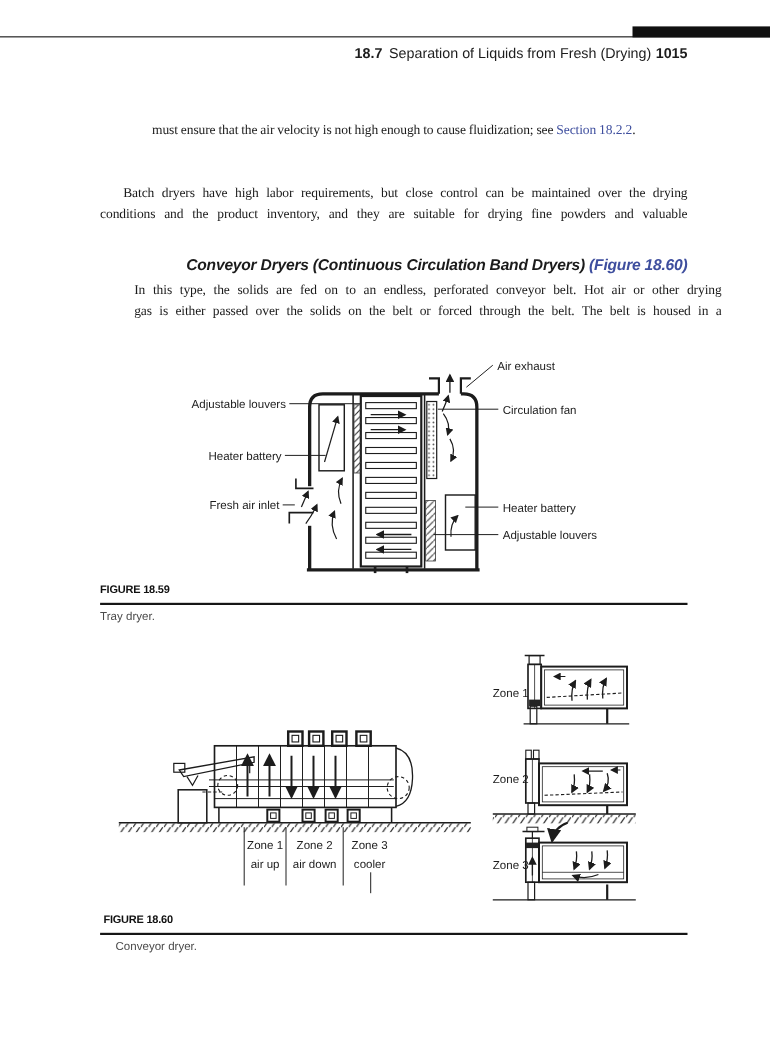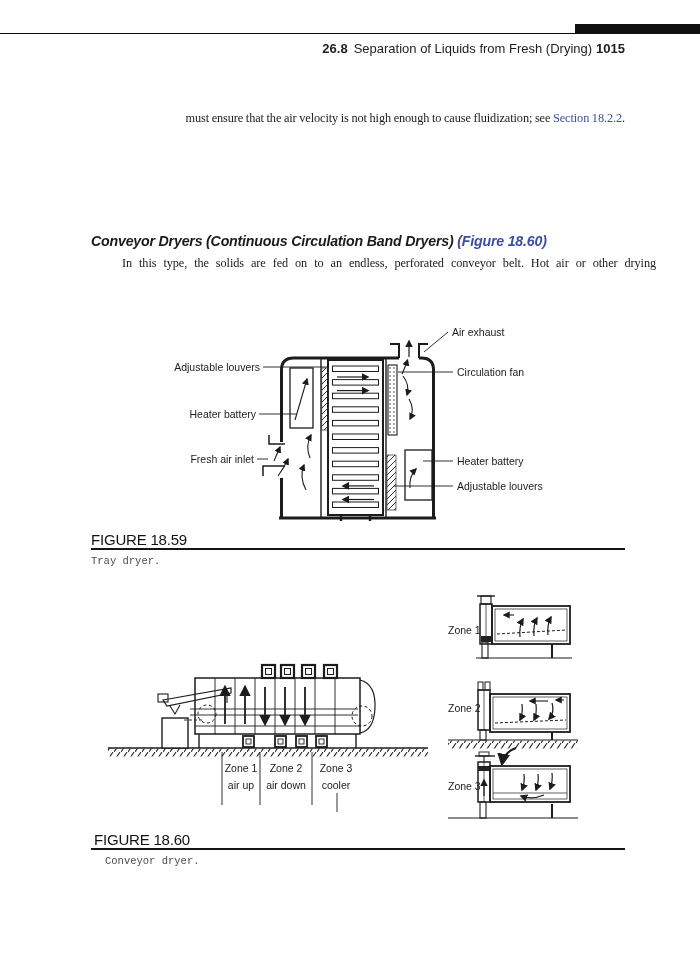--- a/index.html
+++ b/index.html
@@ -17,62 +17,65 @@
   #top-rule{left:0;top:33px;width:700px;height:1.4px;background:#101010;}
   #corner-bar{left:575px;top:24px;width:125px;height:10px;background:#101010;}
   #running-head{left:91px;top:41px;width:534px;text-align:right;
     font-family:"Liberation Sans", sans-serif;font-size:13px;color:#1d1d1d;white-space:nowrap;}
   #running-head .b{font-weight:bold;}
   #running-head .pageno{margin-left:4px;font-weight:bold;}
   #running-head .secno{margin-right:6px;}
   
   .col{left:91px;width:534px;}
   .tl{height:19px;line-height:19px;font-size:12.3px;letter-spacing:-0.1px;word-spacing:-0.3px;
-      overflow:hidden;text-align:right;white-space:nowrap;}
+      overflow:hidden;text-align:center;white-space:nowrap;}
   .tl.j{white-space:normal;text-align:justify;text-align-last:justify;}
   .tl.ind{text-indent:21px;}
   .xlink{color:var(--link-blue);cursor:pointer;}
   #subheading{font-family:"Liberation Sans", sans-serif;font-weight:bold;font-style:italic;
-      font-size:14.2px;line-height:19px;white-space:nowrap;letter-spacing:-0.2px;}
+      font-size:14.2px;line-height:19px;white-space:nowrap;letter-spacing:-0.2px;text-align:right;}
   #subheading .hlink{color:var(--link-blue);cursor:pointer;}
   
-  .figlabel{font-family:"Liberation Sans", sans-serif;font-weight:normal;font-size:15px;
+  .figlabel{font-family:"Liberation Sans", sans-serif;font-weight:bold;font-size:10px;
       letter-spacing:-0.2px;color:#111;}
   .figrule{height:1.8px;background:#161616;}
-  .figcaption{font-family:Liberation Mono, monospace;font-size:10.5px;color:var(--caption-gray);}
+  .figcaption{font-family:Liberation Sans, sans-serif;font-size:10.5px;color:var(--caption-gray);}
   
   svg{display:block;}
   svg text{font-family:"Liberation Sans", sans-serif;font-size:10.5px;fill:#1c1c1c;}
   .ln{stroke:#1c1c1c;fill:none;}
 </style>
 </head>
 <body>
 
 <div id="page">
 
   <div class="abs" id="top-rule"></div>
   <div class="abs" id="corner-bar"></div>
 
   <div class="abs" id="running-head">
-    <span class="b secno">26.8</span><span>Separation of Liquids from Fresh (Drying)</span><span class="pageno">1015</span>
+    <span class="b secno">18.7</span><span>Separation of Liquids from Fresh (Drying)</span><span class="pageno">1015</span>
   </div>
 
   <div class="abs col" style="top:109px;">
     <div class="tl"><span>must ensure that the air velocity is not high enough to cause fluidization; see </span><span class="xlink">Section 18.2.2</span><span>.</span></div>
   </div>
 
   <div class="abs col" style="top:166px;">
+    <div class="tl j ind">Batch dryers have high labor requirements, but close control can be maintained over the drying</div>
+    <div class="tl j">conditions and the product inventory, and they are suitable for drying fine powders and valuable</div>
   </div>
 
   <div class="abs col" id="subheading" style="top:232px;">
     <span>Conveyor Dryers (Continuous Circulation Band Dryers) </span><span class="hlink">(Figure 18.60)</span>
   </div>
 
   <div class="abs col" style="top:254px;margin-left:31px;">
     <div class="tl j">In this type, the solids are fed on to an endless, perforated conveyor belt. Hot air or other drying</div>
+    <div class="tl j">gas is either passed over the solids on the belt or forced through the belt. The belt is housed in a</div>
   </div>
 
   <svg class="abs" style="left:160px;top:318px;" width="396" height="212" viewBox="0 0 396 212">
     <defs>
       <marker id="ah" viewBox="0 0 10 10" refX="8" refY="5" markerWidth="6.5" markerHeight="6.5" orient="auto">
         <path d="M0,0 L10,5 L0,10 Z" fill="#1c1c1c"></path>
       </marker>
       <pattern id="hatchP" width="6" height="6" patternUnits="userSpaceOnUse">
         <path d="M0,6 L6,0" stroke="#333" stroke-width="1"></path>
       </pattern>

